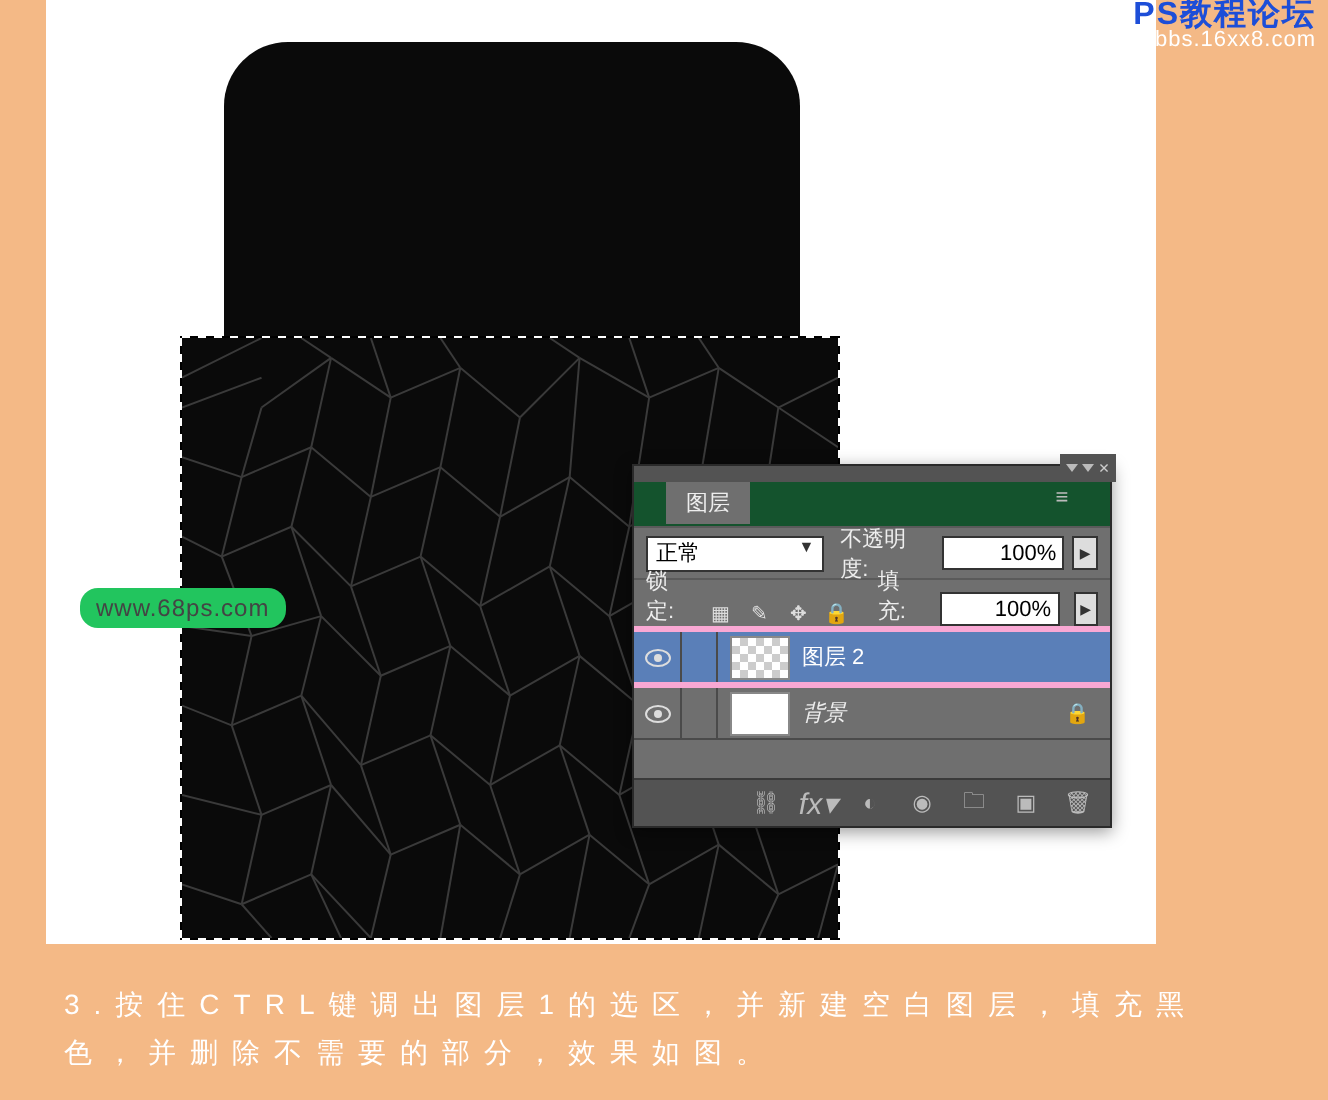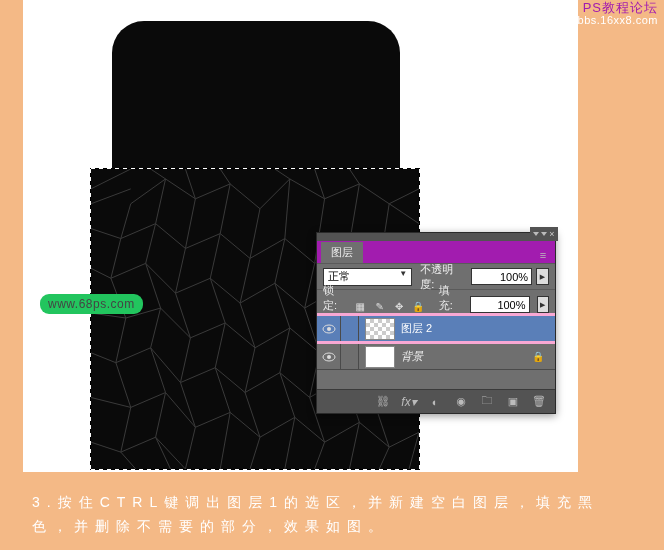--- a/index.html
+++ b/index.html
@@ -10,29 +10,29 @@
 .marquee-top,.marquee-bottom{position:absolute;left:0;right:0;height:1px;background-image:repeating-linear-gradient(90deg,#fff 0 4px,#000 4px 8px)}
 .marquee-top{top:-1px}.marquee-bottom{bottom:-1px}
 .marquee-left,.marquee-right{position:absolute;top:0;bottom:0;width:1px;background-image:repeating-linear-gradient(0deg,#fff 0 4px,#000 4px 8px)}
 .marquee-left{left:-1px}.marquee-right{right:-1px}
 .cells{position:absolute;inset:0;background:#0a0a0a}
 .cells svg{position:absolute;inset:0;width:100%;height:100%}
 .cells line{stroke:#3a3a3a;stroke-width:1}
 .watermark1{position:absolute;left:40px;top:294px;background:#22c55e;color:#444;font-size:12px;padding:3px 8px;border-radius:9px;font-weight:normal;letter-spacing:0.5px}
 .instr{position:absolute;left:32px;top:490px;right:30px;color:#fff;font-size:14px;letter-spacing:7px;line-height:24px}
 .wm-top{position:absolute;right:6px;top:1px;text-align:right;line-height:13px}
-.wm-top .a{font-size:13px;color:#a21caf;font-weight:normal;letter-spacing:1px}
+.wm-top .a{font-size:16px;color:#1d4ed8;font-weight:bold;letter-spacing:1px}
 .wm-top .b{font-size:11px;color:#fff;letter-spacing:0.5px}
 
 .panel{position:absolute;left:316px;top:232px;width:240px;background:#535353;border:1px solid #2a2a2a;box-shadow:0 2px 8px rgba(0,0,0,0.4);font-size:11px;color:#e6e6e6}
 .panel-top{height:8px;background:#535353;position:relative}
 .panel-top .flyout{position:absolute;right:-3px;top:-6px;width:28px;height:14px;background:#535353;display:flex;align-items:center;justify-content:center;gap:2px}
 .tri{width:0;height:0;border-top:4px solid #bbb;border-left:3px solid transparent;border-right:3px solid transparent}
 .xx{font-size:9px;color:#ccc}
-.panel-tabs{height:22px;background:#a21caf;display:flex;align-items:flex-end;padding:0 4px}
+.panel-tabs{height:22px;background:#14532d;display:flex;align-items:flex-start;padding:0 16px}
 .tab{background:#6f6f6f;padding:3px 10px 3px 10px;border-radius:0;margin-right:2px;font-size:11px;color:#eee}
 .panel-row{height:26px;background:#6f6f6f;display:flex;align-items:center;padding:0 6px;gap:4px;border-top:1px solid #5a5a5a}
 .dd{background:#fff;color:#000;height:18px;display:flex;padding:0 4px;border:1px solid #333}
 .dd.mode{width:90px;justify-content:space-between}
 .dd .ar{font-size:8px;color:#333}
 .lbl{color:#eee;font-size:11px}
 .pct{background:#fff;color:#000;width:62px;height:17px;border:1px solid #333;display:flex;align-items:center;justify-content:flex-end;padding:0 3px;font-size:11px}
 .stepbtn{width:13px;height:17px;background:#ddd;border:1px solid #333;display:flex;align-items:center;justify-content:center;font-size:7px;color:#333}
 .panel-lock{height:24px;background:#6f6f6f;display:flex;align-items:flex-end;padding:0 6px;gap:7px;border-top:1px solid #5a5a5a}
 .lock-ico{width:13px;height:13px;display:flex;align-items:center;justify-content:center;font-size:10px;color:#ddd}
@@ -263,21 +263,21 @@
         </div>
       <div class="linkcol"></div>
       <div class="thumb"></div>
       <span class="lname">背景</span>
       <span class="lockend">🔒</span>
     </div>
     <div class="panel-empty"></div>
   </div>
   <div class="panel-foot">
     <div class="ficon">⛓</div>
-    <div class="ficon" style="font-style:italic;font-size:12px">fx▾</div>
+    <div class="ficon" style="font-style:italic;font-size:15px">fx▾</div>
     <div class="ficon">◐</div>
     <div class="ficon">◉</div>
     <div class="ficon">🗀</div>
     <div class="ficon">▣</div>
     <div class="ficon">🗑</div>
   </div>
 </div>
 
 <div class="instr">3.按住CTRL键调出图层1的选区，并新建空白图层，填充黑色，并删除不需要的部分，效果如图。</div>
 

